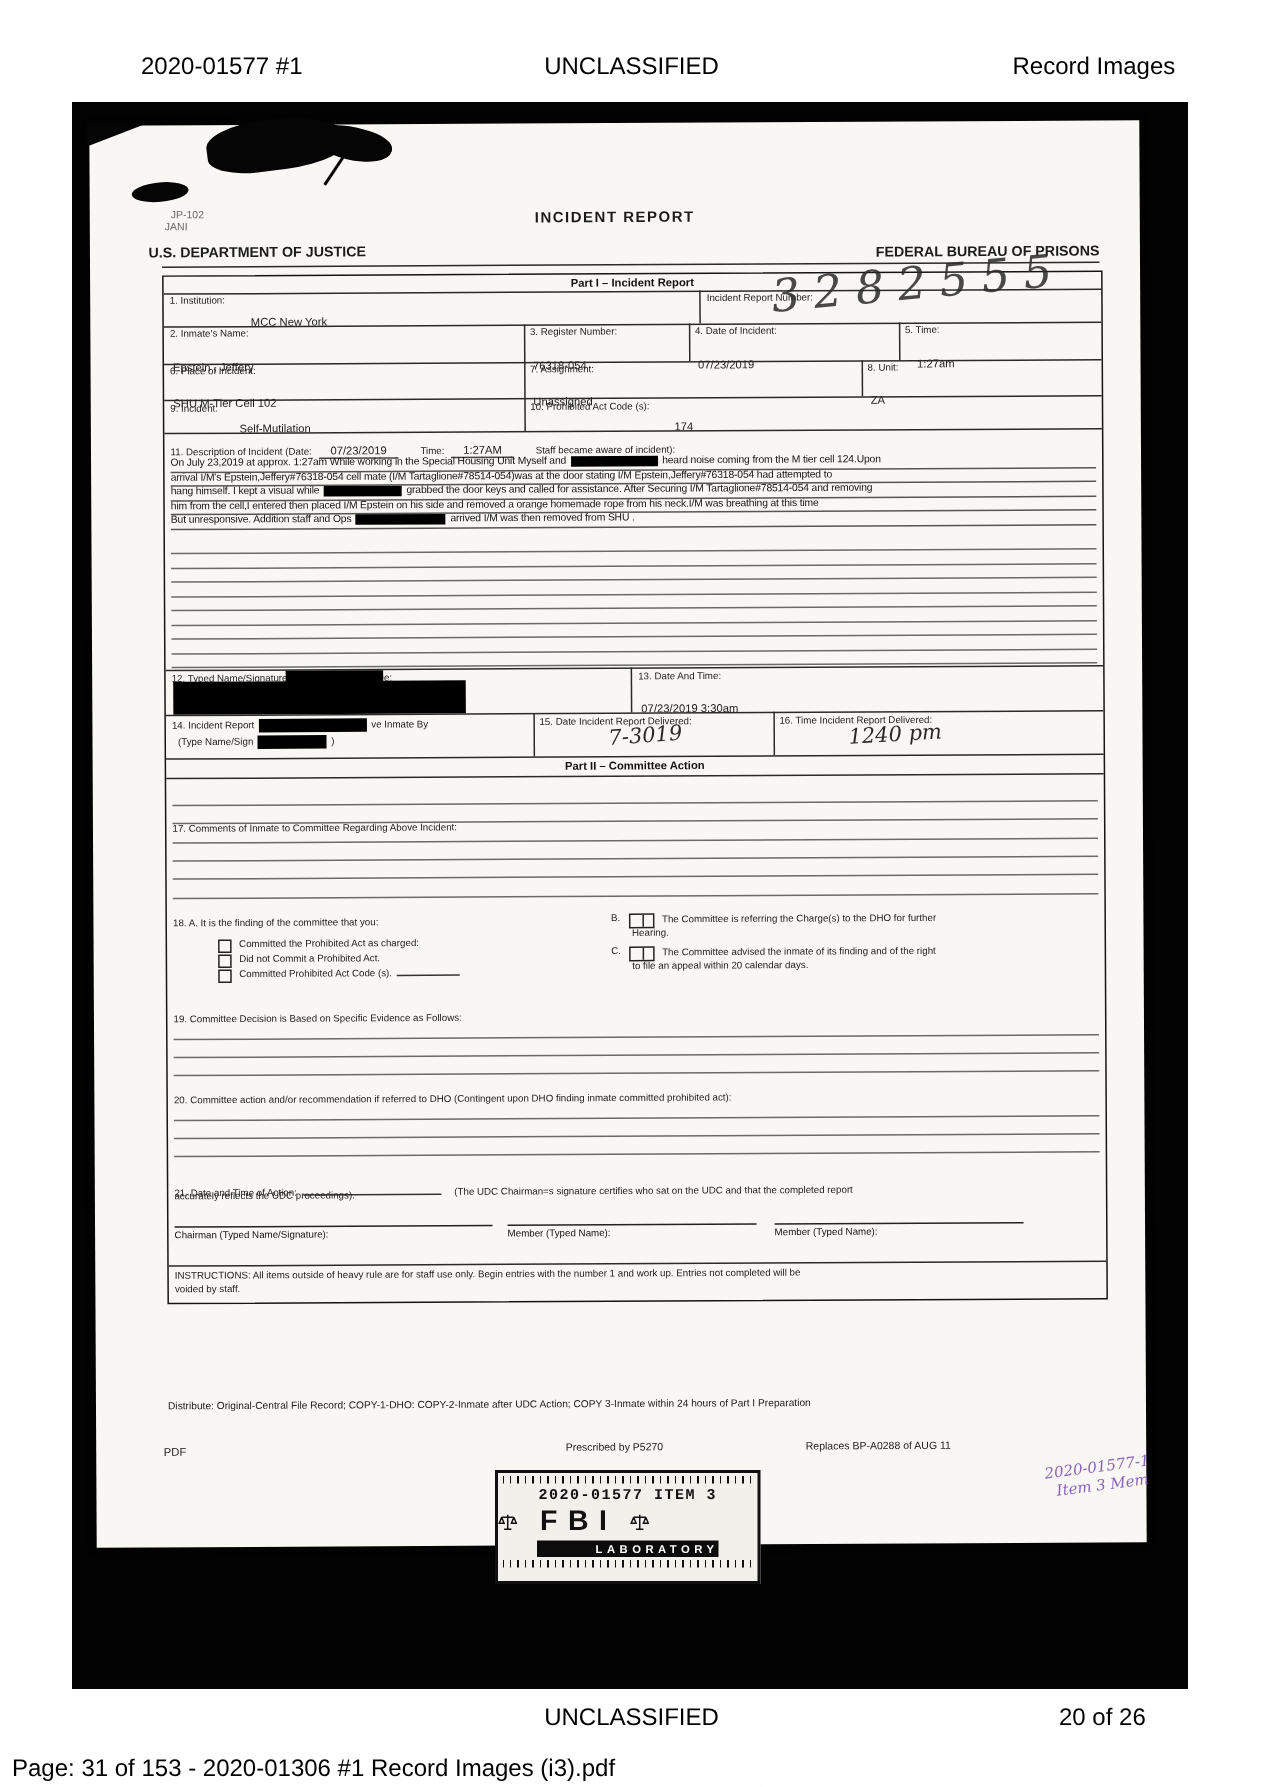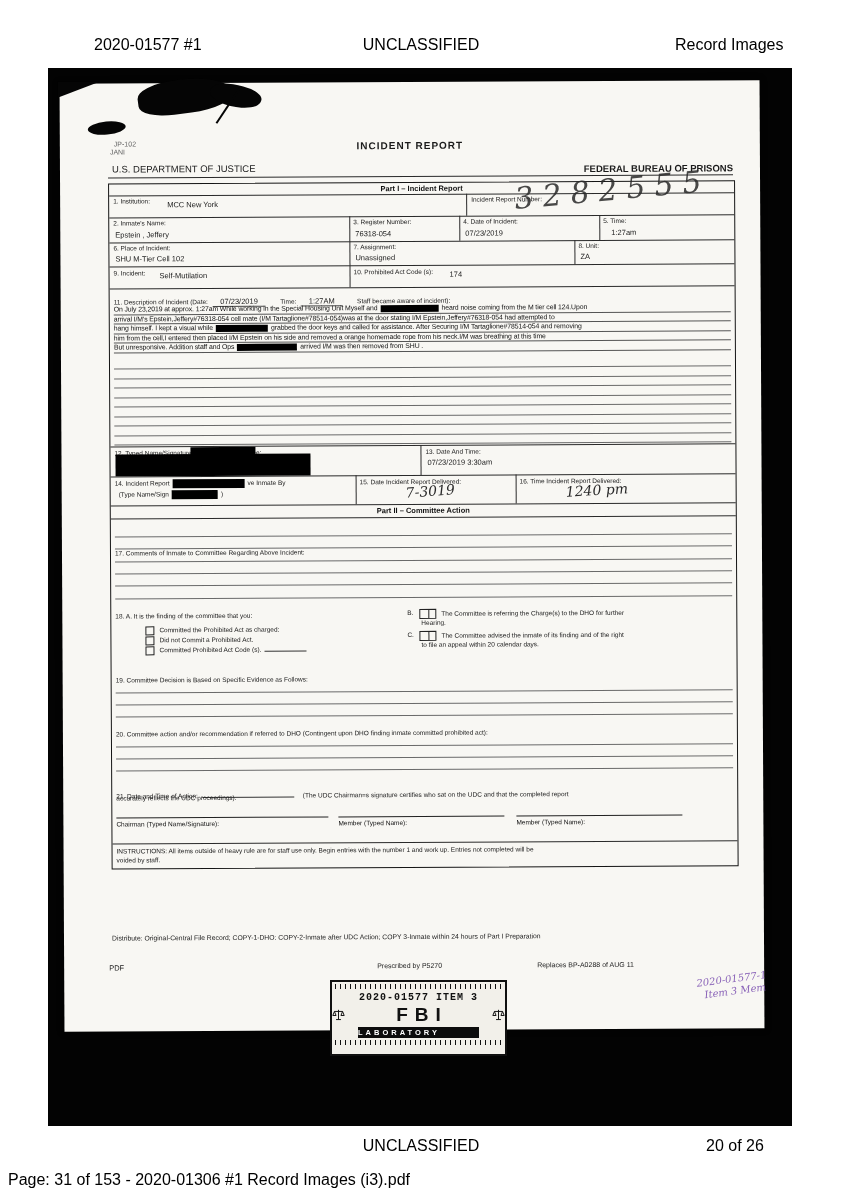--- a/index.html
+++ b/index.html
@@ -7,21 +7,21 @@
     position:relative; width:842px; height:1191px; background:#ffffff;
     font-family:"Liberation Sans", sans-serif; color:#111; overflow:hidden;
   }
   .t { position:absolute; white-space:nowrap; color:#1b1b1b; }
   .chrome { font-size:16px; color:#000; }
   
   #scan { position:absolute; left:48px; top:68px; width:744px; height:1058px; background:#030303; }
   #doc  { position:absolute; left:14px; top:14px; width:700px; height:948px; background:#f8f7f3;
           transform:rotate(-0.3deg); box-shadow:0 0 6px rgba(0,0,0,.6); }
   .lab { font-size:6.5px; }
-  .val { font-size:7.5px; }
+  .val { font-size:7.5px;margin-top:10px; }
   .hline { position:absolute; border-top:1px solid #2a2a2a; height:0; }
   .vline { position:absolute; border-left:1px solid #2a2a2a; width:0; }
   .rline { position:absolute; left:4px; width:617px; border-top:1px solid #6a6a6a; height:0; }
   .redact { position:absolute; background:#000; }
   .ri { display:inline-block; background:#000; height:7px; margin:0 3px; vertical-align:middle; }
   .cb { position:absolute; width:7px; height:7px; border:1px solid #222; background:#f8f7f3; }
   .cb2 { position:absolute; width:15px; height:8px; border:1px solid #222; }
   .cb2::after { content:""; position:absolute; left:50%; top:0; bottom:0; border-left:1px solid #222; }
   .dline { position:absolute; left:4px; width:617px; height:9.5px; border-bottom:1px solid #555;
            font-size:6.9px; line-height:9px; white-space:nowrap; overflow:hidden; letter-spacing:-0.1px; }
@@ -30,24 +30,24 @@
   .sigblock { position:absolute; border-top:1px solid #222; padding-top:2px; font-size:6.5px; }
   #formbox { position:absolute; left:48px; top:100px; width:625px; height:684px; border:1.5px solid #151515; }
   .barline { position:absolute; left:0; width:625px; text-align:center; font-weight:bold; font-size:7.5px; }
   
   #fbilabel { position:absolute; left:282px; top:912px; width:177px; height:76px; background:#f2f0ea;
               border:2px solid #101010; box-sizing:border-box; }
   .ruler { height:5px; margin:2px 3px 0 3px;
            background:repeating-linear-gradient(90deg,#101010 0 1px, transparent 1px 5px); }
   .casefile { text-align:center; font-family:"Liberation Mono", monospace; font-weight:bold;
               font-size:10px; letter-spacing:1px; margin-top:3px; }
-  .fbirow { display:flex; align-items:center; justify-content:space-between; gap:8px; margin-top:1px; }
+  .fbirow { display:flex; align-items:center; justify-content:flex-start; gap:8px; margin-top:1px; }
   .fbitext { font-size:19px; font-weight:bold; letter-spacing:7px; text-indent:7px; }
   .labbar { background:#0c0c0c; color:#fff; font-size:7.5px; font-weight:bold; letter-spacing:3px;
-            text-align:left; margin:1px 26px 0 26px; padding:1px 0; }
+            text-align:right; margin:1px 26px 0 26px; padding:1px 0; }
 </style>
 </head>
 <body>
 
 <div id="page">
 
   <div class="t chrome" style="left:94px; top:36px;">2020-01577 #1</div>
   <div class="t chrome" style="left:50%; top:36px; transform:translateX(-50%);">UNCLASSIFIED</div>
   <div class="t chrome" style="left:675px; top:36px;">Record Images</div>
 
@@ -57,21 +57,21 @@
 
       <div class="blob" style="left:-2px; top:-2px; width:42px; height:16px; clip-path:polygon(0 0,100% 0,0 100%);"></div>
       <div class="blob" style="left:78px; top:-4px; width:95px; height:34px; border-radius:45% 60% 50% 40%; transform:rotate(-7deg);"></div>
       <div class="blob" style="left:150px; top:2px; width:52px; height:22px; border-radius:50% 40% 55% 45%; transform:rotate(14deg);"></div>
       <div class="blob" style="left:168px; top:0px; width:2px; height:44px; transform:rotate(34deg);"></div>
       <div class="blob" style="left:28px; top:38px; width:38px; height:13px; border-radius:50%; transform:rotate(-5deg);"></div>
       <div class="t" style="left:54px; top:57px; font-size:7px; color:#666;">JP-102</div>
       <div class="t" style="left:50px; top:65px; font-size:7px; color:#666;">JANI</div>
 
       <div class="t" style="left:0; top:58px; width:700px; text-align:center; font-weight:bold; font-size:10px; letter-spacing:1px;">INCIDENT REPORT</div>
-      <div class="t" style="left:52px; top:80px; font-weight:normal; font-size:9.5px;">U.S. DEPARTMENT OF JUSTICE</div>
+      <div class="t" style="left:39px; top:80px; font-weight:bold; font-size:9.5px;">U.S. DEPARTMENT OF JUSTICE</div>
       <div class="t" style="right:27px; top:82px; font-weight:bold; font-size:9.5px;">FEDERAL BUREAU OF PRISONS</div>
       <div class="hline" style="left:48px; top:94px; width:625px; border-top-width:1.5px;"></div>
 
       <div id="formbox">
 
         <div class="barline" style="top:1px;">Part I – Incident Report</div>
         <div class="hline" style="left:0; top:11px; width:625px;"></div>
 
         <div class="vline" style="left:357px; top:11px; height:22px;"></div>
         <div class="t lab" style="left:4px; top:13px;">1. Institution:</div>

